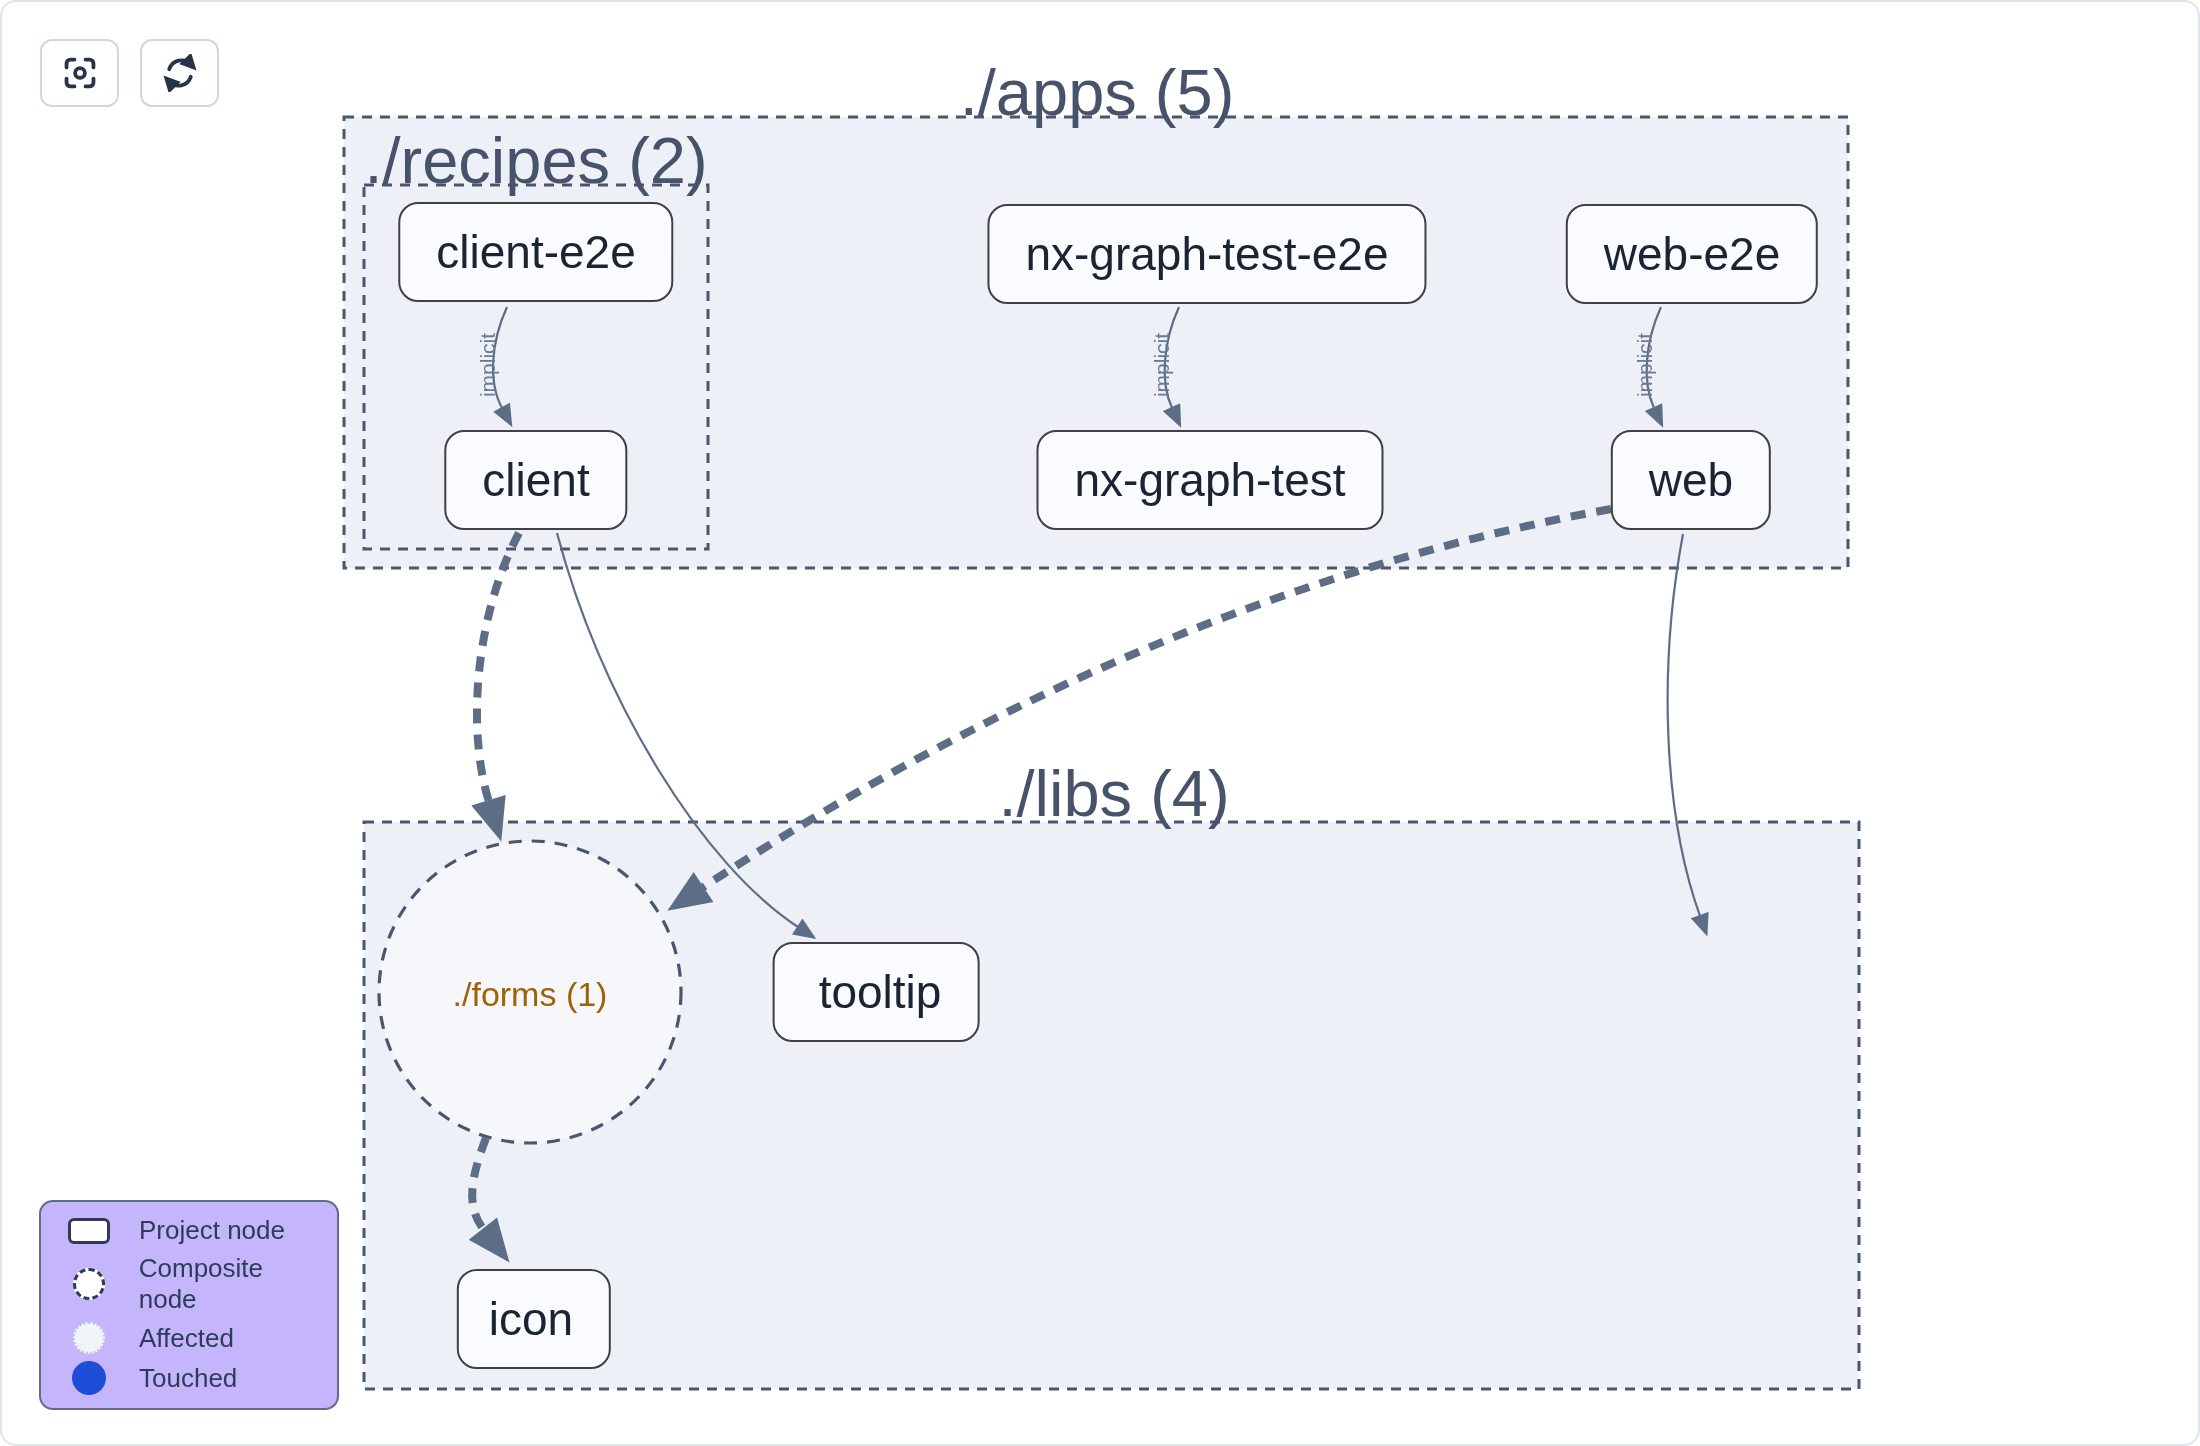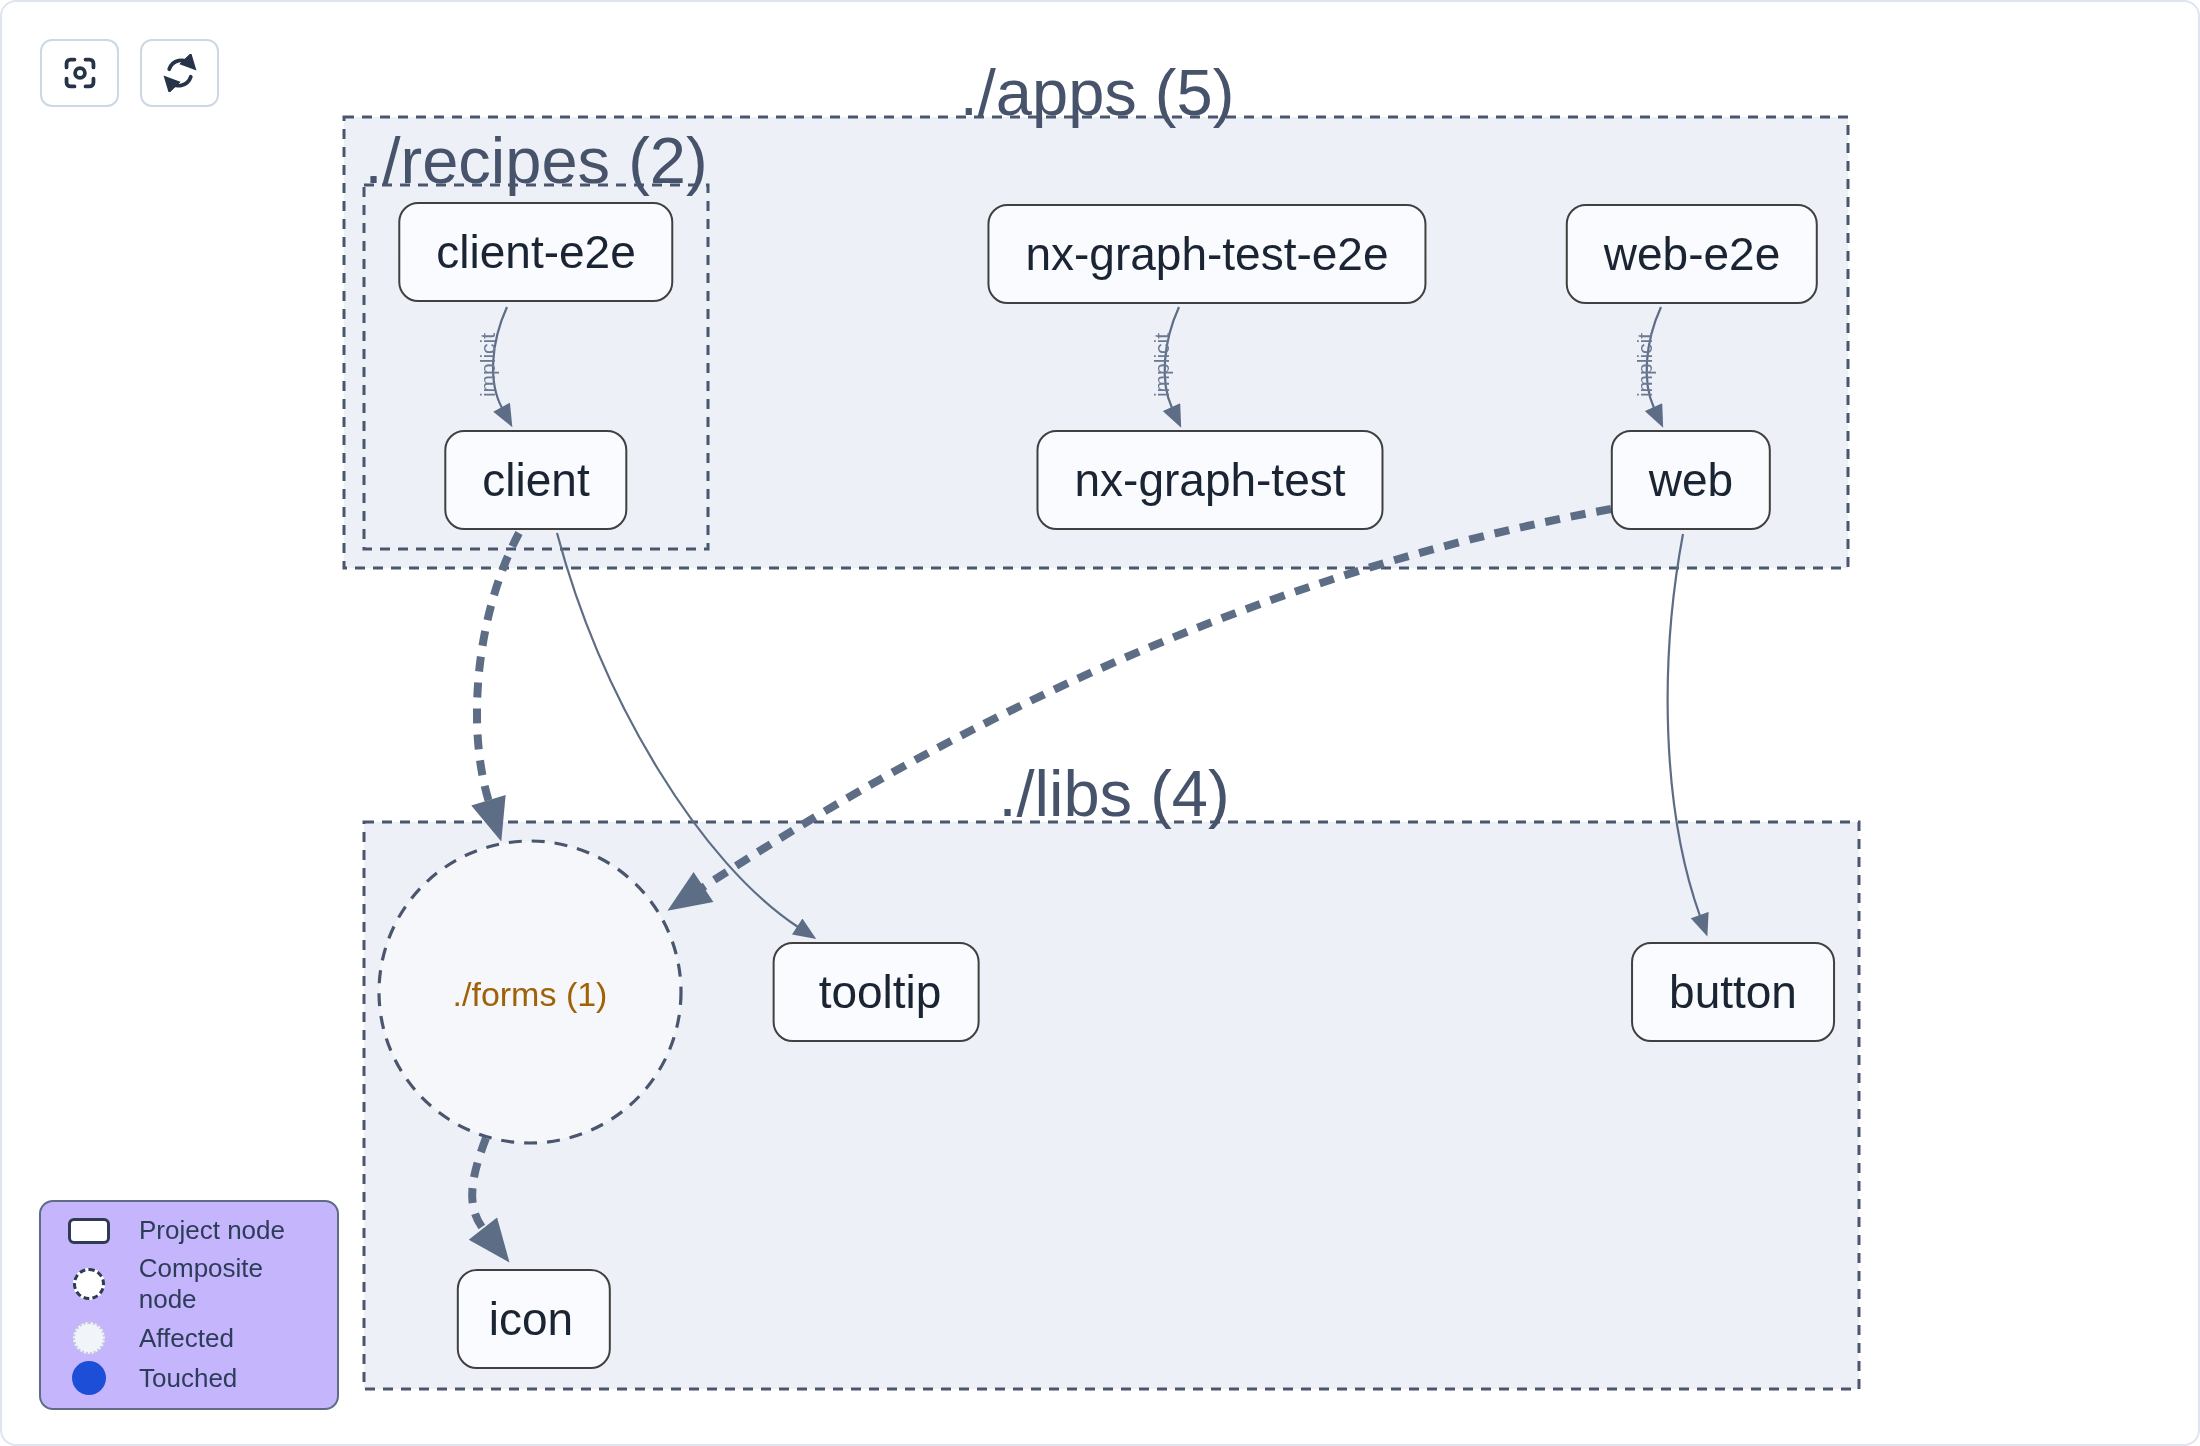--- a/index.html
+++ b/index.html
@@ -99,21 +99,20 @@
   <div class="group-label" style="left:1112px;top:753px;">./libs (4)</div>
   <div class="forms-label" style="left:528px;top:992px;">./forms (1)</div>
 
   <div class="node" style="left:534px;top:200px;">client-e2e</div>
   <div class="node" style="left:1205px;top:202px;">nx-graph-test-e2e</div>
   <div class="node" style="left:1690px;top:202px;">web-e2e</div>
   <div class="node" style="left:534px;top:428px;">client</div>
   <div class="node" style="left:1208px;top:428px;">nx-graph-test</div>
   <div class="node" style="left:1689px;top:428px;">web</div>
   <div class="node" style="left:874px;top:940px;padding-left:44px;">tooltip</div>
-  <div class="node" style="left:1731px;top:940px;">button</div>
   <div class="node" style="left:532px;top:1267px;padding-left:30px;">icon</div>
 
   <div class="toolbar">
     <button class="tool-btn">
       <svg viewBox="0 0 24 24" fill="none" stroke="#273349" stroke-width="2.4" stroke-linecap="round">
         <path d="M8.5 3.5 H6 A2.5 2.5 0 0 0 3.5 6 V8.5"></path>
         <path d="M15.5 3.5 H18 A2.5 2.5 0 0 1 20.5 6 V8.5"></path>
         <path d="M8.5 20.5 H6 A2.5 2.5 0 0 1 3.5 18 V15.5"></path>
         <path d="M15.5 20.5 H18 A2.5 2.5 0 0 0 20.5 18 V15.5"></path>
         <circle cx="12" cy="12" r="3.1"></circle>

